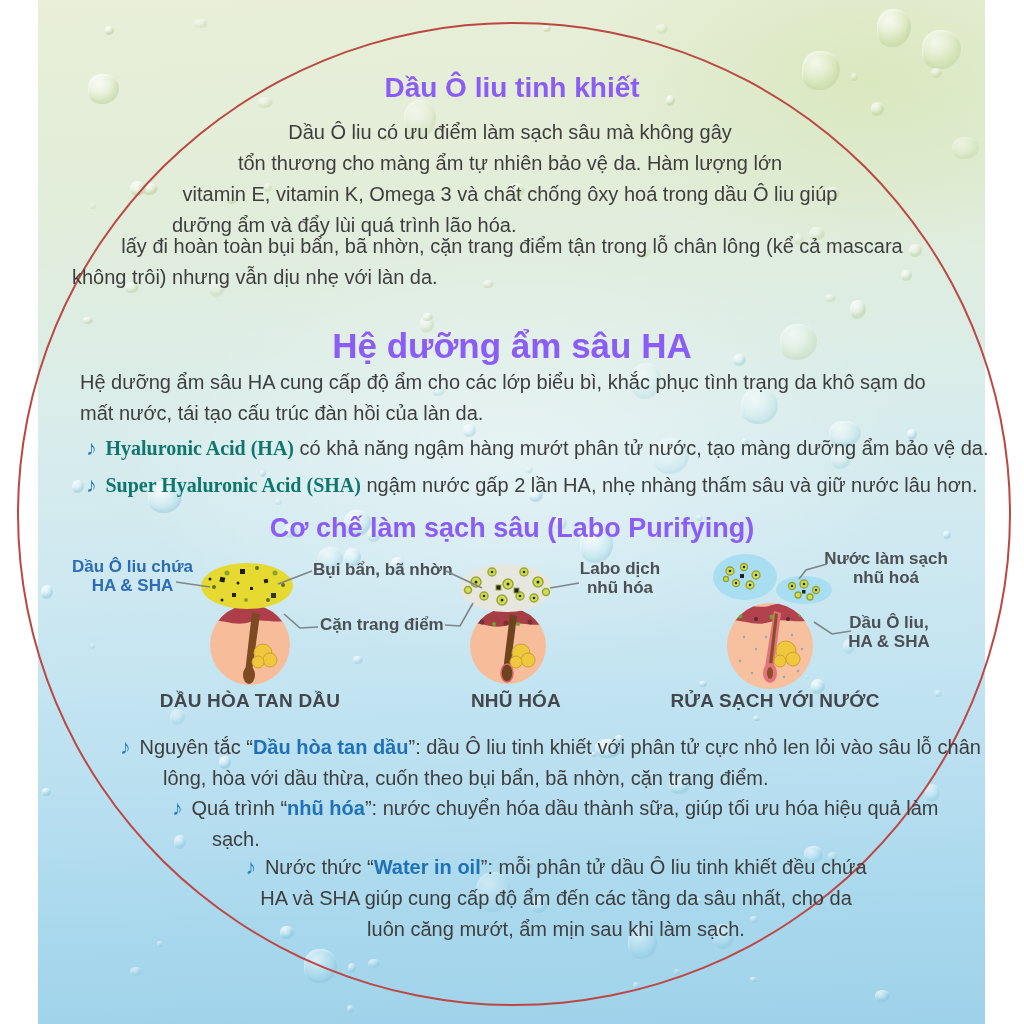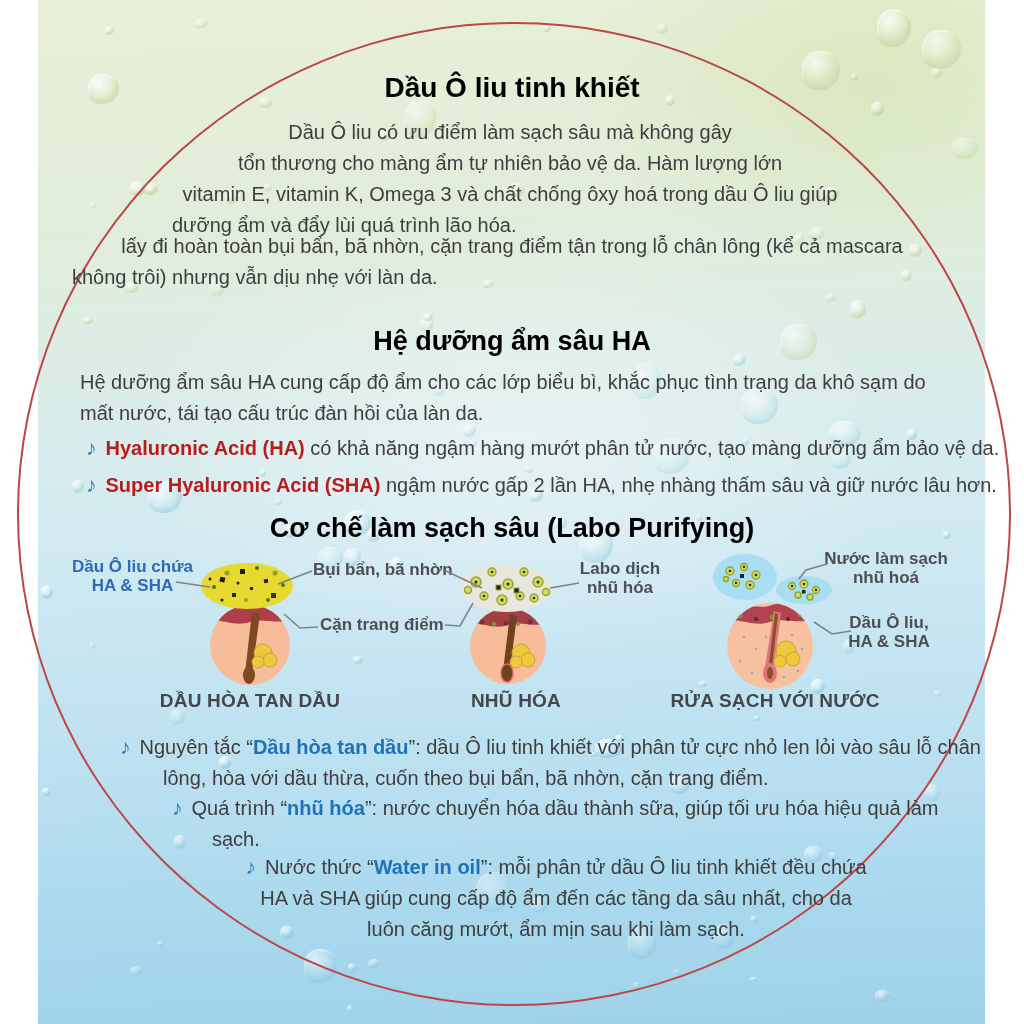--- a/index.html
+++ b/index.html
@@ -23,36 +23,36 @@
     background:radial-gradient(circle at 35% 30%,rgba(255,255,255,.9) 0%,rgba(246,252,238,.45) 32%,
                rgba(186,208,140,.30) 60%,rgba(186,208,140,.12) 75%,rgba(255,255,255,0) 78%);
     box-shadow:inset -2px -3px 3px rgba(140,170,95,.22),inset 1px 2px 2px rgba(255,255,255,.7);}
 
   
   .ring{position:absolute;left:17px;top:22px;width:990px;height:980px;border-radius:50%;
         border:2px solid #bc4743;z-index:3;pointer-events:none;}
 
   .layer{position:absolute;inset:0;z-index:4;}
 
-  h1,h2{margin:0;font-weight:bold;color:#000000;text-align:center;position:absolute;left:0;right:0;}
+  h1,h2{margin:0;font-weight:bold;color:#8b5cf6;text-align:center;position:absolute;left:0;right:0;}
   .title{top:72px;font-size:28px;}
-  .h2{top:326px;font-size:27px;}
+  .h2{top:326px;font-size:35px;}
   .h3{top:513px;font-size:27px;}
 
   .para{position:absolute;font-size:20px;line-height:31px;}
   .p1{left:172px;width:676px;top:117px;}
   .p1 div{text-align:center;} .p1 div:last-child{text-align:left;}
   .p2{left:72px;width:880px;top:231px;}
   .p2 div{text-align:center;} .p2 div:last-child{text-align:left;}
   .p3{left:80px;width:878px;top:367px;text-align:left;}
 
   .note{color:#2980c0;font-size:21px;margin-right:9px;}
   .bullet{position:absolute;left:86px;font-size:20px;white-space:nowrap;}
   .bha1{top:436px;} .bha2{top:473px;}
-  .bullet b{color:#b91c1c;}
+  .bullet b{color:#0f766e;font-family:Liberation Serif, serif;}
 
   
   .dlabel{position:absolute;font-size:17px;font-weight:bold;color:#4c4f54;line-height:19px;
           white-space:pre-line;text-align:center;}
   .dlabel.blue{color:#2b6cb4;}
   .lab-oil{left:70px;top:557px;width:125px;}
   .lab-dirt{left:313px;top:560px;text-align:left;}
   .lab-makeup{left:320px;top:615px;text-align:left;}
   .lab-emul{left:575px;top:559px;width:90px;}
   .lab-water{left:823px;top:549px;width:126px;}

